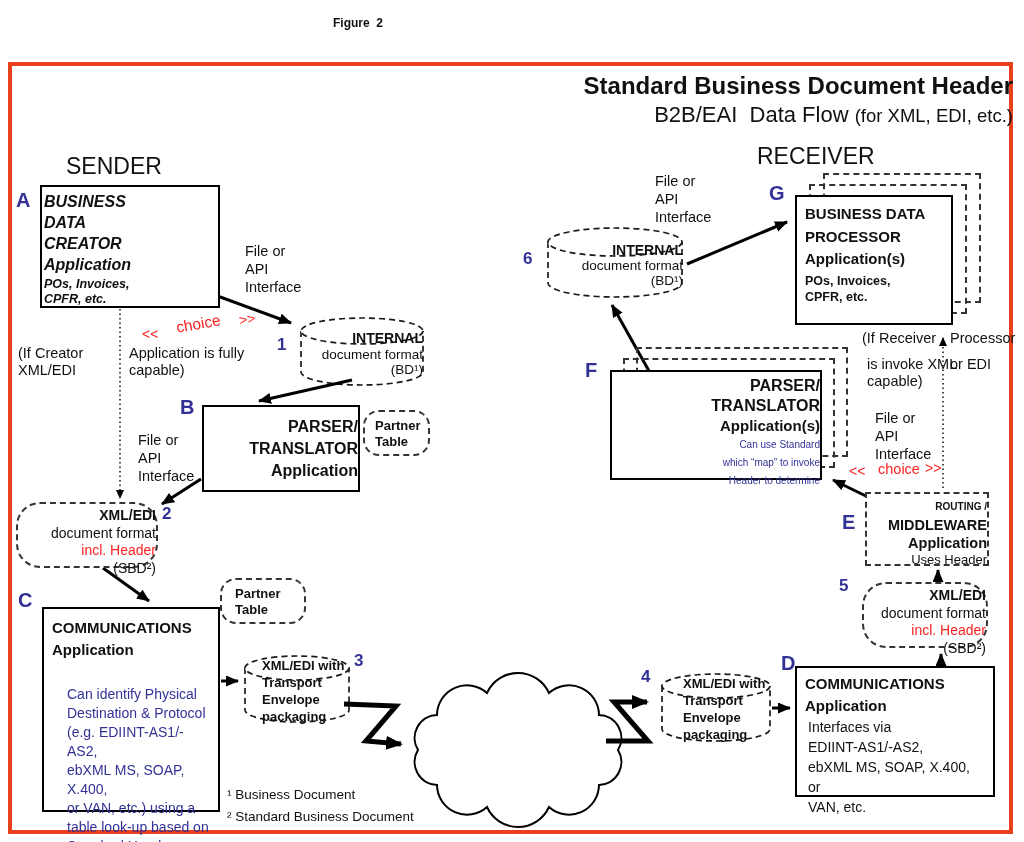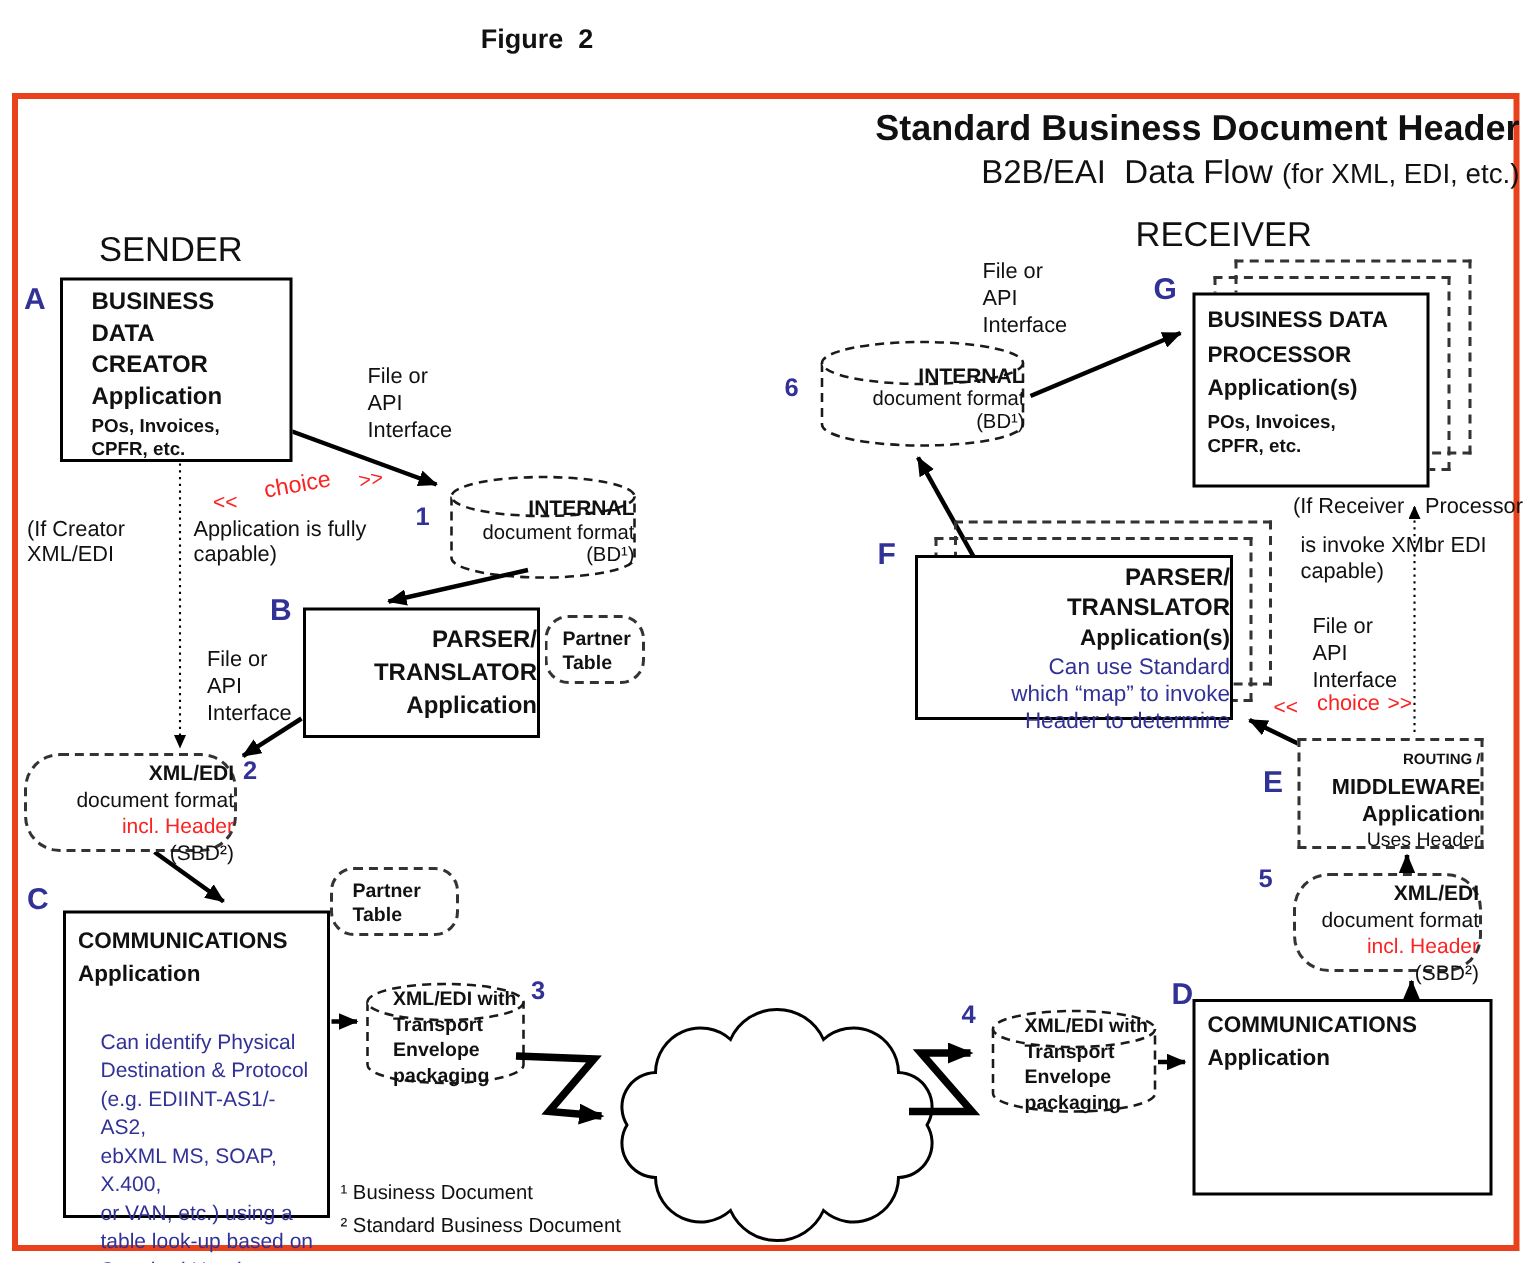--- a/index.html
+++ b/index.html
@@ -21,21 +21,21 @@
   .cyltxt{position:absolute;z-index:5;}
   svg.wires{position:absolute;left:0;top:0;z-index:1;}
   .frame{position:absolute;left:8px;top:62px;width:1005px;height:772px;
          border:4px solid #e8411b;box-sizing:border-box;z-index:0;}
 </style>
 </head>
 <body>
 
 <div class="canvas">
 
-  <div class="abs b pre" style="left:308px;top:16px;width:100px;font-size:18px;text-align:center;">Figure  2</div>
+  <div class="abs b pre" style="left:308px;top:16px;width:100px;font-size:12px;text-align:center;">Figure  2</div>
 
   <div class="frame"></div>
 
   <svg class="wires" width="1024" height="842">
     <defs>
       <marker id="ah" markerUnits="userSpaceOnUse" markerWidth="13" markerHeight="11" refX="12" refY="5.5" orient="auto">
         <path d="M0,0 L13,5.5 L0,11 z" fill="#000"></path>
       </marker>
       <marker id="ahb" markerUnits="userSpaceOnUse" markerWidth="17" markerHeight="14" refX="15" refY="7" orient="auto">
         <path d="M0,0 L17,7 L0,14 z" fill="#000"></path>
@@ -95,21 +95,21 @@
   <div class="abs ctr" style="left:8px;top:102px;width:1005px;font-size:22px;z-index:6;"><span class="pre">B2B/EAI  Data Flow </span><span style="font-size:18.5px;">(for XML, EDI, etc.)</span></div>
   <div class="abs" style="left:66px;top:153px;font-size:23px;z-index:6;">SENDER</div>
   <div class="abs" style="left:757px;top:143px;font-size:23px;z-index:6;">RECEIVER</div>
 
   <div class="stack" style="left:636px;top:347px;width:212px;height:110px;"></div>
   <div class="stack" style="left:623px;top:358px;width:212px;height:110px;"></div>
   <div class="stack" style="left:823px;top:173px;width:158px;height:130px;"></div>
   <div class="stack" style="left:809px;top:184px;width:158px;height:130px;"></div>
 
   <div class="lbl" style="left:16px;top:189px;">A</div>
-  <div class="box" style="left:40px;top:185px;width:155px;height:123px;padding:4px 19px;">
+  <div class="box" style="left:40px;top:185px;width:180px;height:123px;padding:4px 2px;font-style:italic;">
     <div class="b" style="font-size:16px;line-height:21px;">BUSINESS</div>
     <div class="b" style="font-size:16px;line-height:21px;">DATA</div>
     <div class="b" style="font-size:16px;line-height:21px;">CREATOR</div>
     <div class="b" style="font-size:16px;line-height:21px;">Application</div>
     <div class="b" style="font-size:12.5px;line-height:15px;margin-top:2px;">POs, Invoices,</div>
     <div class="b" style="font-size:12.5px;line-height:15px;">CPFR, etc.</div>
   </div>
 
   <div class="lbl" style="left:180px;top:396px;">B</div>
   <div class="box ctr" style="left:202px;top:405px;width:158px;height:87px;padding-top:9px;">
@@ -130,36 +130,42 @@
       <div>or VAN, etc.) using a</div>
       <div>table look-up based on</div>
       <div>Standard Header</div>
     </div>
   </div>
 
   <div class="lbl" style="left:781px;top:652px;">D</div>
   <div class="box" style="left:795px;top:666px;width:200px;height:131px;padding:5px 8px;">
     <div class="b" style="font-size:15px;line-height:22px;">COMMUNICATIONS</div>
     <div class="b" style="font-size:15px;line-height:22px;">Application</div>
+    <div style="font-size:14px;line-height:20px;padding-left:3px;">
+      <div>Interfaces via</div>
+      <div>EDIINT-AS1/-AS2,</div>
+      <div>ebXML MS, SOAP, X.400, or</div>
+      <div>VAN, etc.</div>
+    </div>
   </div>
 
   <div class="lbl" style="left:842px;top:511px;">E</div>
   <div class="box ctr" style="left:865px;top:492px;width:124px;height:74px;padding-top:4px;border-style:dashed;border-color:#333;">
     <div class="b" style="font-size:10px;line-height:18px;">ROUTING /</div>
     <div class="b" style="font-size:14.5px;line-height:18px;">MIDDLEWARE</div>
     <div class="b" style="font-size:14.5px;line-height:18px;">Application</div>
     <div style="font-size:13px;line-height:15px;">Uses Header</div>
   </div>
 
   <div class="lbl" style="left:585px;top:359px;">F</div>
   <div class="box ctr" style="left:610px;top:370px;width:212px;height:110px;padding-top:4px;">
     <div class="b" style="font-size:16px;line-height:20px;">PARSER/</div>
     <div class="b" style="font-size:16px;line-height:20px;">TRANSLATOR</div>
     <div class="b" style="font-size:15px;line-height:20px;">Application(s)</div>
-    <div class="blue" style="font-size:15px;line-height:18px;">
+    <div class="blue" style="font-size:10px;line-height:18px;">
       <div>Can use Standard</div>
       <div>which “map” to invoke</div>
       <div>Header to determine</div>
     </div>
   </div>
 
   <div class="lbl" style="left:769px;top:182px;">G</div>
   <div class="box" style="left:795px;top:195px;width:158px;height:130px;padding:6px 8px;">
     <div class="b" style="font-size:15px;line-height:22.5px;">BUSINESS DATA</div>
     <div class="b" style="font-size:15px;line-height:22.5px;">PROCESSOR</div>

